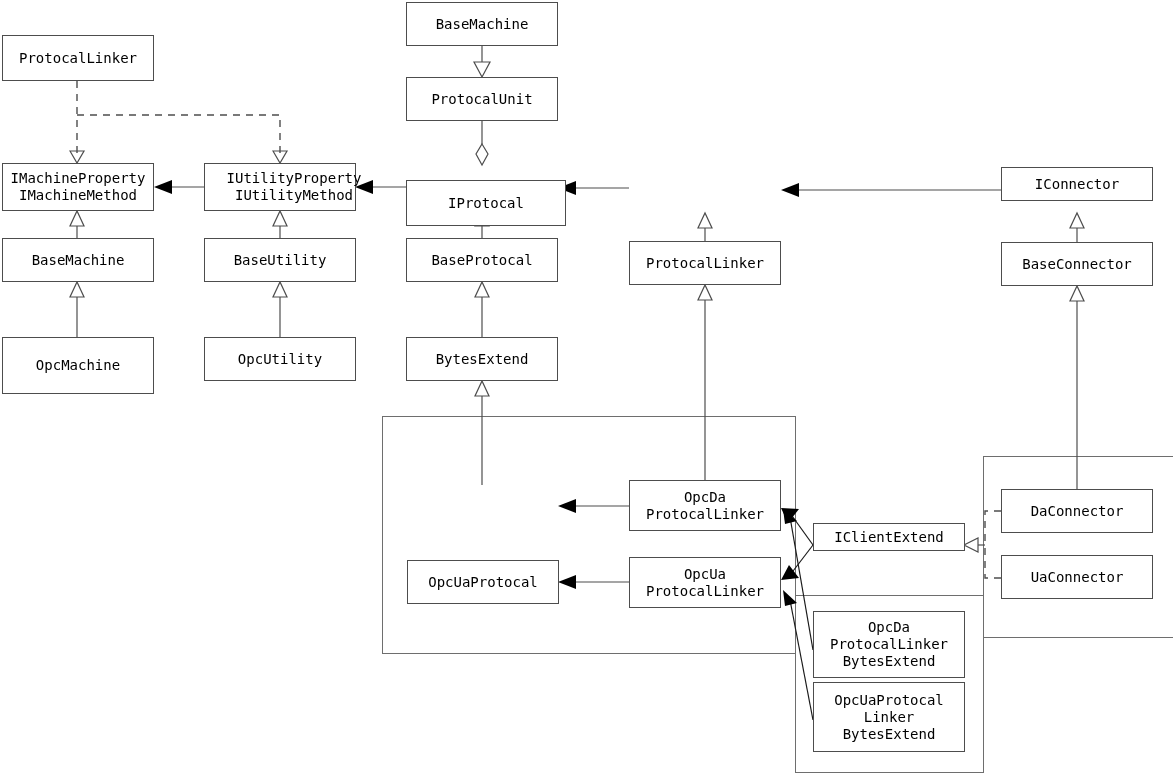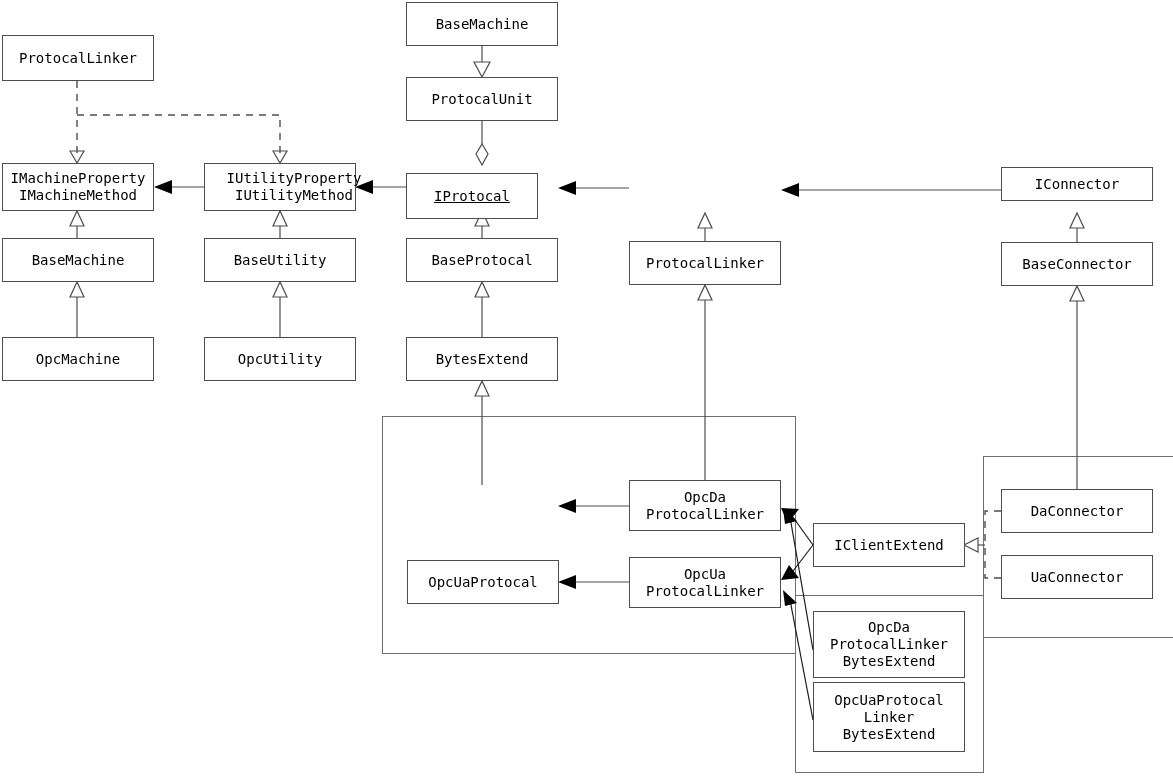--- a/index.html
+++ b/index.html
@@ -149,51 +149,51 @@
   <div class="node-box" style="left:406px; top:2px; width:152px; height:44px;">BaseMachine</div>
 
   <div class="node-box" style="left:406px; top:77px; width:152px; height:44px;">ProtocalUnit</div>
 
   <div class="node-box" style="left:2px; top:163px; width:152px; height:48px;">IMachineProperty
 IMachineMethod</div>
 
   <div class="node-box" style="left:204px; top:163px; width:152px; height:48px;padding-left:28px;">IUtilityProperty
 IUtilityMethod</div>
 
-  <div class="node-box" style="left:406px; top:173px; width:132px; height:46px;text-decoration:underline;">IProtocal</div>
+  <div class="node-box" style="left:406px; top:180px; width:160px; height:46px;">IProtocal</div>
 
 
   <div class="node-box" style="left:1001px; top:167px; width:152px; height:34px;">IConnector</div>
 
   <div class="node-box" style="left:2px; top:238px; width:152px; height:44px;">BaseMachine</div>
 
   <div class="node-box" style="left:406px; top:238px; width:152px; height:44px;">BaseProtocal</div>
 
   <div class="node-box" style="left:204px; top:238px; width:152px; height:44px;">BaseUtility</div>
 
   <div class="node-box" style="left:629px; top:241px; width:152px; height:44px;">ProtocalLinker</div>
 
   <div class="node-box" style="left:1001px; top:242px; width:152px; height:44px;">BaseConnector</div>
 
-  <div class="node-box" style="left:2px; top:337px; width:152px; height:44px;">OpcMachine</div>
+  <div class="node-box" style="left:2px; top:337px; width:152px; height:57px;">OpcMachine</div>
 
   <div class="node-box" style="left:204px; top:337px; width:152px; height:44px;">OpcUtility</div>
 
   <div class="node-box" style="left:406px; top:337px; width:152px; height:44px;">BytesExtend</div>
 
 
   <div class="node-box" style="left:407px; top:560px; width:152px; height:44px;">OpcUaProtocal</div>
 
   <div class="node-box" style="left:629px; top:480px; width:152px; height:51px;">OpcDa
 ProtocalLinker</div>
 
   <div class="node-box" style="left:629px; top:557px; width:152px; height:51px;">OpcUa
 ProtocalLinker</div>
 
-  <div class="node-box" style="left:813px; top:523px; width:152px; height:44px;">IClientExtend</div>
+  <div class="node-box" style="left:813px; top:523px; width:152px; height:28px;">IClientExtend</div>
 
   <div class="node-box" style="left:1001px; top:555px; width:152px; height:44px;">UaConnector</div>
 
   <div class="node-box" style="left:1001px; top:489px; width:152px; height:44px;">DaConnector</div>
 
   <div class="node-box" style="left:813px; top:611px; width:152px; height:67px;">OpcDa
 ProtocalLinker
 BytesExtend</div>
 
   <div class="node-box" style="left:813px; top:682px; width:152px; height:70px;">OpcUaProtocal

